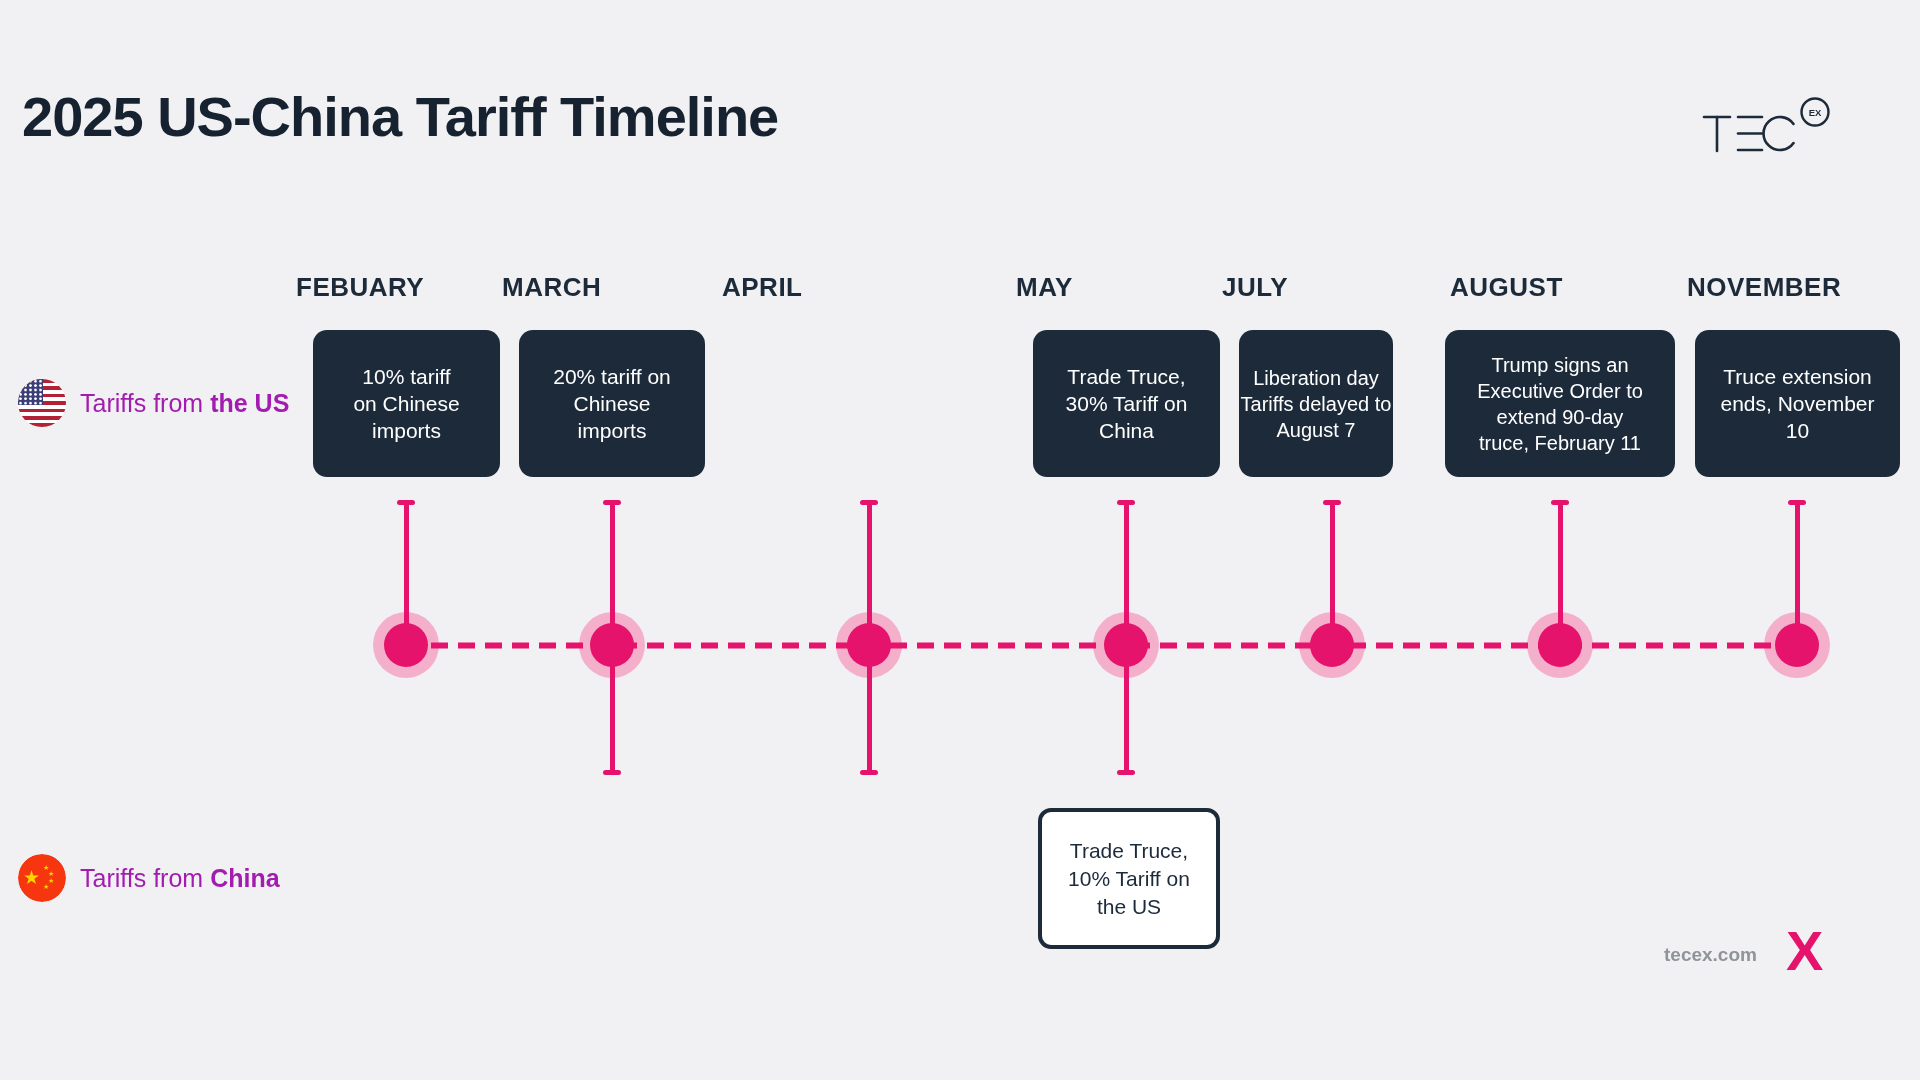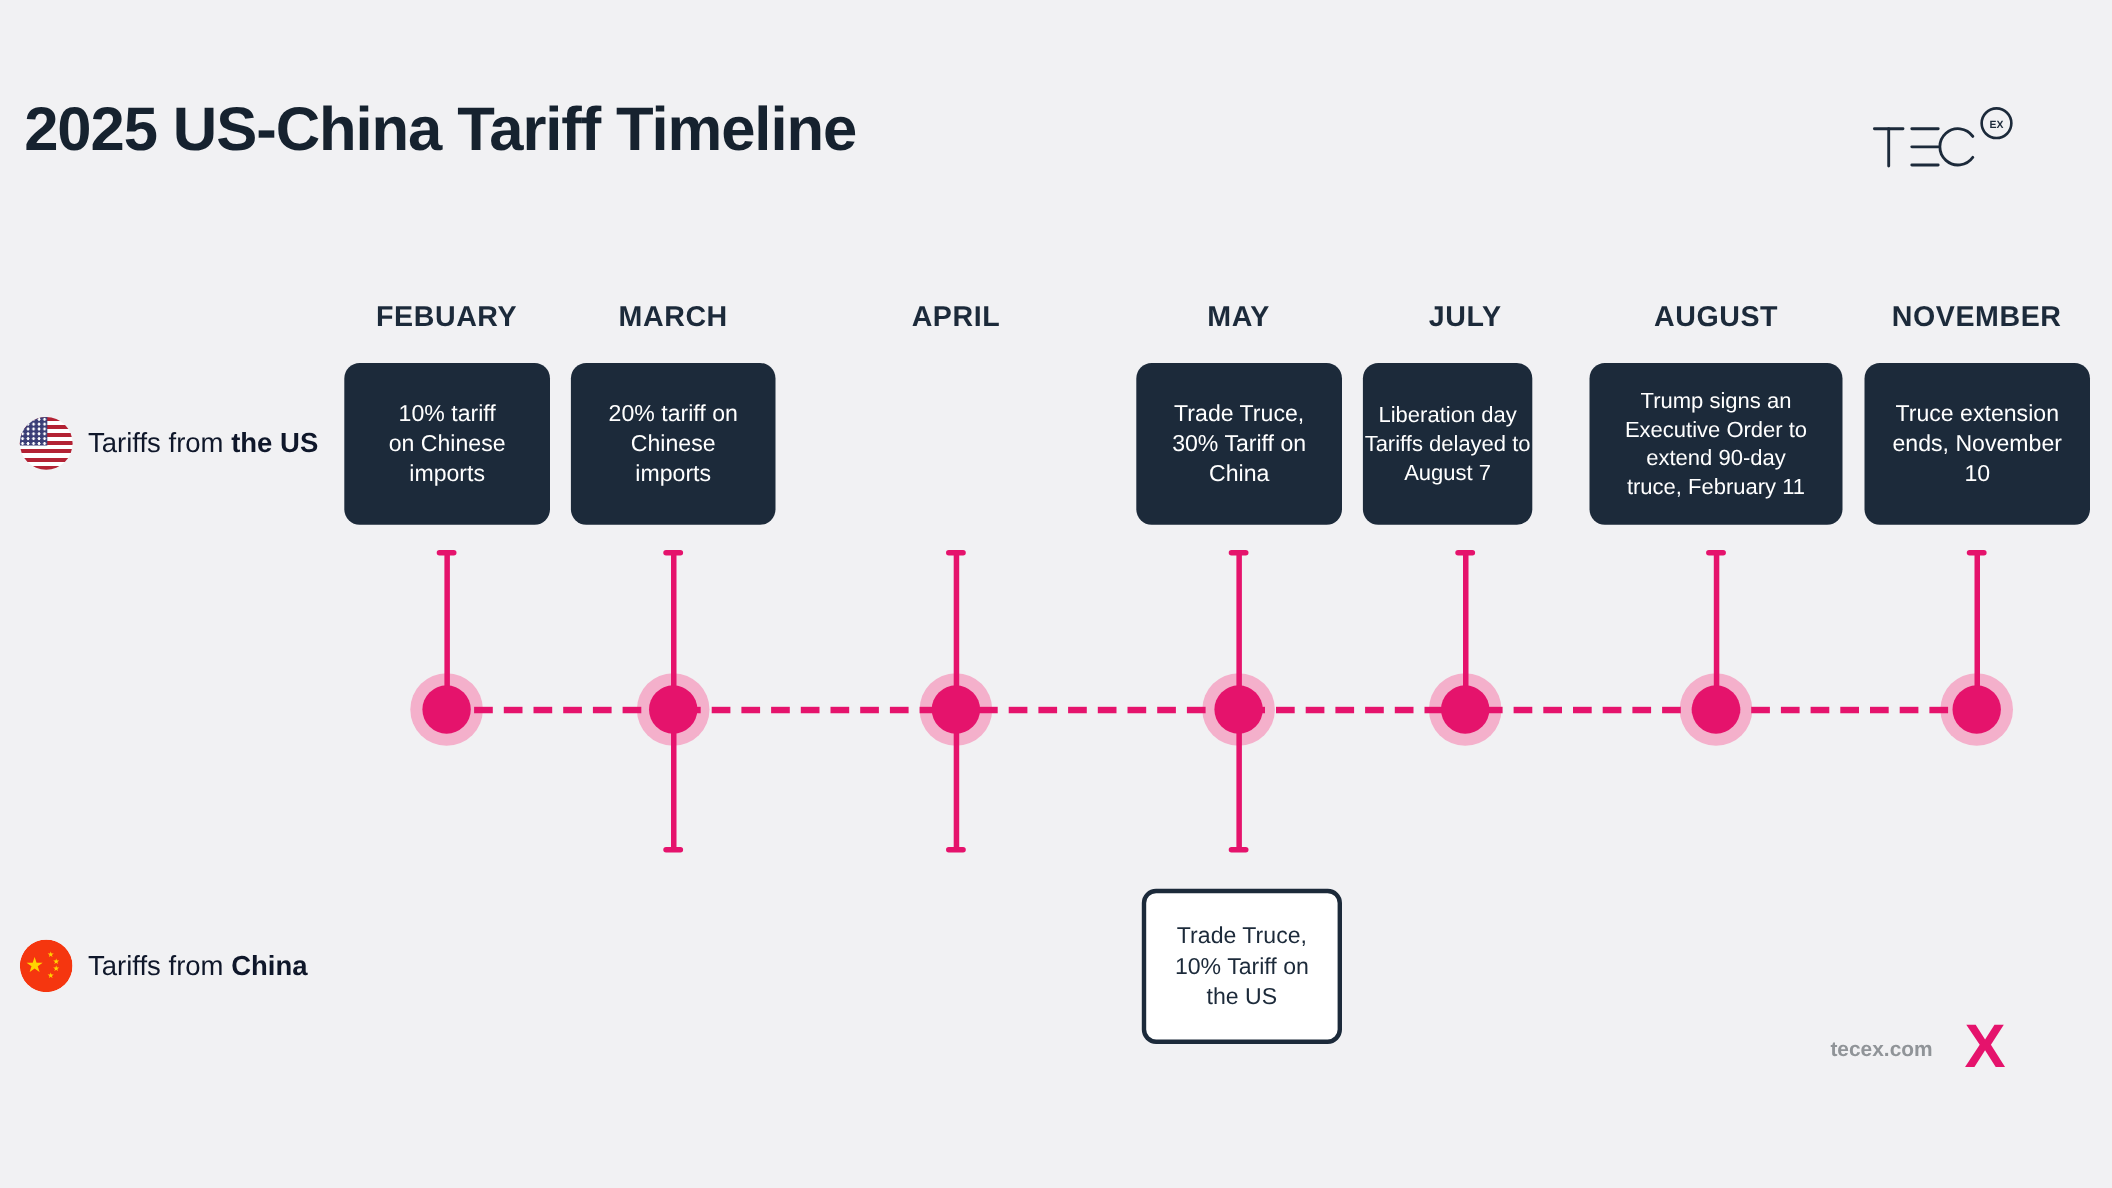--- a/index.html
+++ b/index.html
@@ -7,21 +7,21 @@
     position:relative;width:1920px;height:1080px;background:#f1f1f3;
     font-family:"Liberation Sans","DejaVu Sans",sans-serif;overflow:hidden;
   }
   .abs{position:absolute;}
   .title{
     left:22px;top:84px;font-size:56px;font-weight:700;color:#16222f;
     letter-spacing:-1px;white-space:nowrap;
   }
   
   .month{
-    top:272px;width:220px;height:30px;line-height:30px;text-align:center;
+    top:272px;width:220px;height:30px;line-height:30px;
     font-size:26px;font-weight:700;color:#1c2a3a;letter-spacing:.5px;white-space:nowrap;
   }
   
   .topbox{
     top:330px;height:147px;background:#1c2a3a;border-radius:14px;color:#ffffff;
     display:flex;align-items:center;justify-content:center;text-align:center;
     font-size:21px;line-height:27px;z-index:4;
   }
   .topbox .txt,.botbox .txt{white-space:pre-line;}
   .topbox.small{font-size:20px;line-height:26px;}
@@ -34,21 +34,21 @@
   .halo{width:66px;height:66px;border-radius:50%;background:#f4b0cb;top:612px;z-index:1;}
   .core{width:44px;height:44px;border-radius:50%;background:#e5136c;top:623px;z-index:3;}
   .stem{width:5px;background:#e5136c;z-index:2;}
   .stem.up{top:504px;height:141px;}
   .stem.down{top:645px;height:128px;}
   .cap{width:18px;height:5px;border-radius:3px;background:#e5136c;z-index:2;}
   .cap.up{top:500px;}
   .cap.down{top:770px;}
   .dashline{left:404px;top:642px;z-index:2;}
   
-  .legend-text{font-size:25px;color:#0f172a;white-space:nowrap;}
+  .legend-text{font-size:25px;color:#a21caf;white-space:nowrap;}
   .legend-text b{font-weight:700;}
   .flag{width:48px;height:48px;border-radius:50%;overflow:hidden;}
   .flag-us{background:repeating-linear-gradient(180deg,#b32234 0 3.7px,#ffffff 3.7px 7.39px);}
   .flag-us .canton{
     position:absolute;left:0;top:0;width:25px;height:26px;background:#3b3f77;
     background-image:radial-gradient(circle,#ffffff 1.1px,rgba(0,0,0,0) 1.5px);
     background-size:5px 4.4px;
   }
   
   .site{font-size:19px;font-weight:700;color:#909498;}
@@ -73,21 +73,21 @@
           <path d="M40,55 H64"></path>
         <path d="M95.5,29 A16.5,16.5 0 1 0 95.5,48"></path>
         <circle cx="117" cy="17" r="13.5" stroke-width="2.4"></circle>
       </g>
       <text x="117" y="21" font-size="9.5" font-weight="bold" fill="#1c2a3a" text-anchor="middle">EX</text>
     </svg>
   </div>
 
   <div class="abs month" style="left:296px">FEBUARY</div>
   <div class="abs month" style="left:502px">MARCH</div>
-  <div class="abs month" style="left:759px">APRIL</div>
+  <div class="abs month" style="left:722px">APRIL</div>
   <div class="abs month" style="left:1016px">MAY</div>
   <div class="abs month" style="left:1222px">JULY</div>
   <div class="abs month" style="left:1450px">AUGUST</div>
   <div class="abs month" style="left:1687px">NOVEMBER</div>
 
   <div class="abs topbox" style="left:313px;width:187px">
       <span class="txt">10% tariff
 on Chinese
 imports</span>
     </div>

